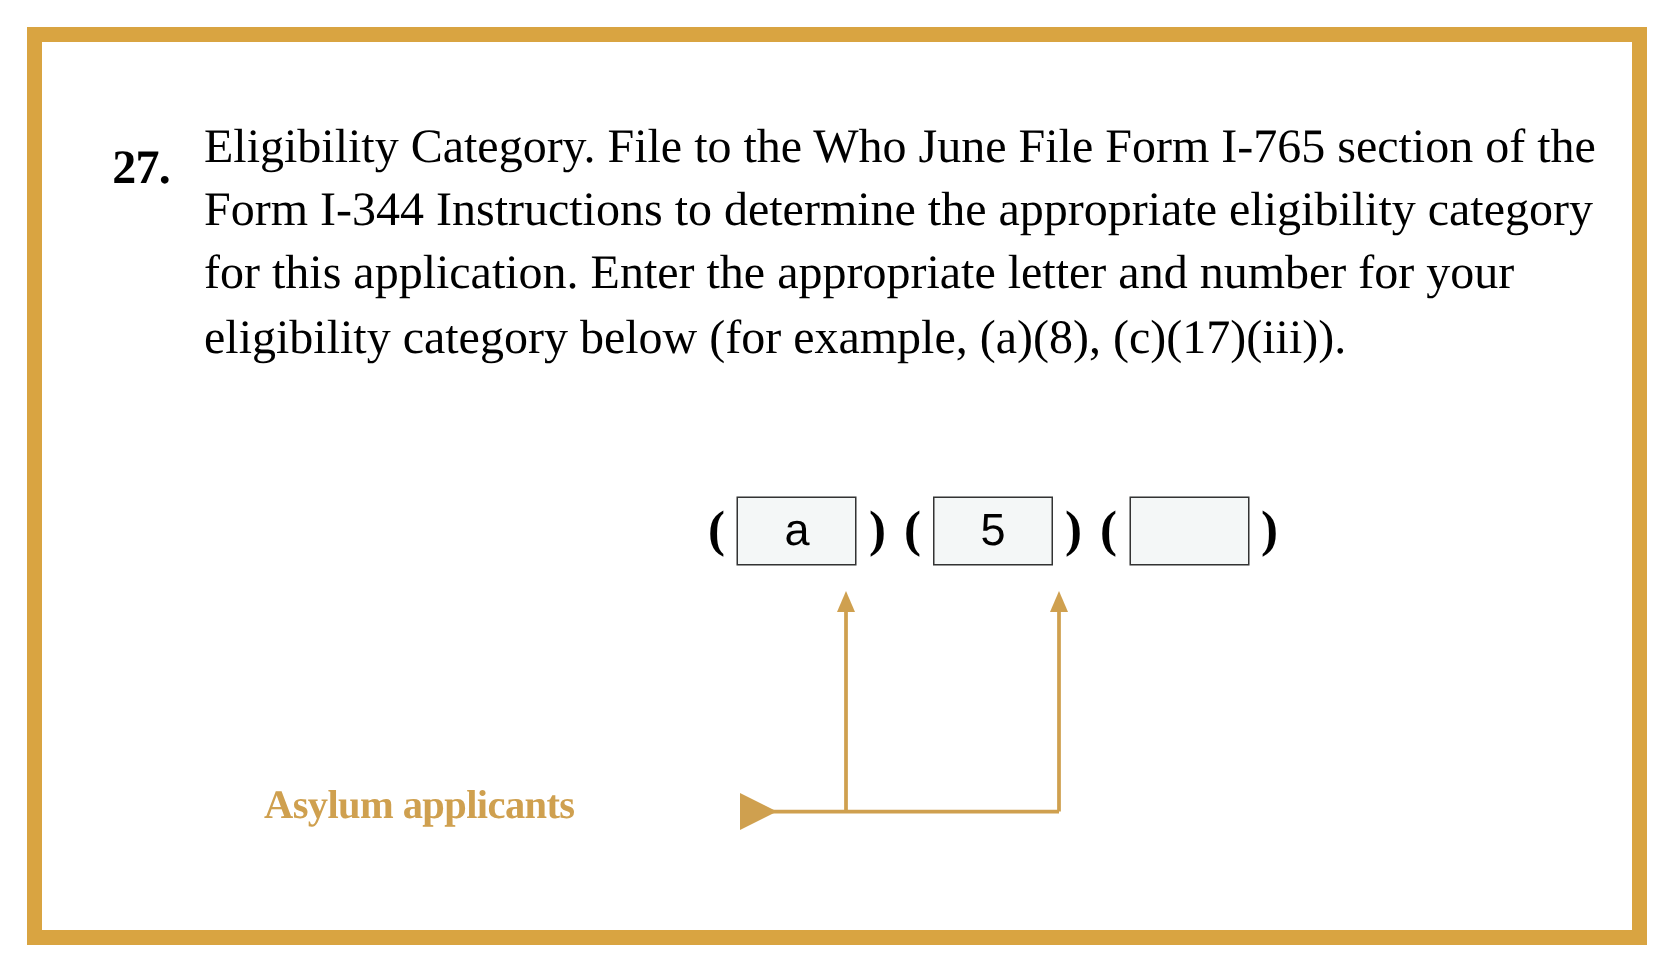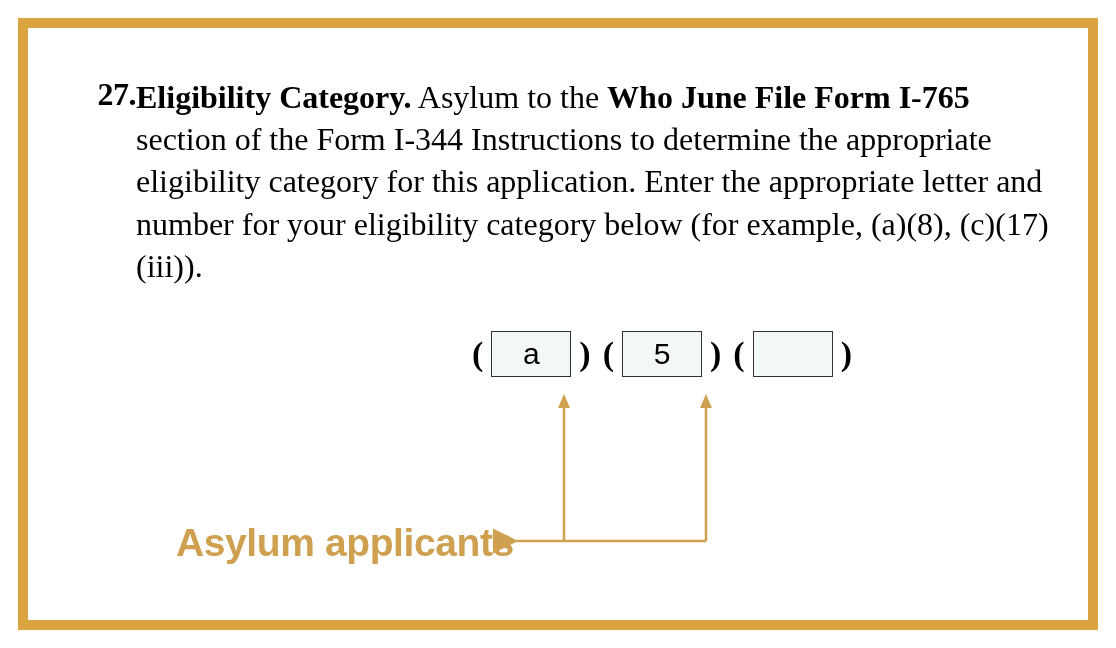--- a/index.html
+++ b/index.html
@@ -23,31 +23,32 @@
       left: 18px;
       top: 48px;
       width: 1020px;
     }
     .item-row { display: flex; }
     .item-number {
       width: 90px;
       font-size: 32px;
       font-weight: bold;
       color: #000;
-      text-align: right;
+      text-align: center;
       padding-left: 6px;
       letter-spacing: -0.5px;
+      margin-top: 17px;
     }
     .item-text {
       flex: 1;
       font-size: 32px;
       line-height: 1.32;
       color: #000;
     }
-    .b { font-weight: bold; }
+    .b { font-weight: normal; }
 
     .category-row {
       position: absolute;
       left: 420px;
       top: 255px;
       display: flex;
       align-items: center;
       font-family: 'Times New Roman', serif;
       font-size: 34px;
       color: #000;
@@ -67,22 +68,22 @@
       font-family: Arial, Helvetica, sans-serif;
       font-size: 30px;
       color: #000;
       margin: 0 2px;
     }
 
     .annotation {
       position: absolute;
       left: 130px;
       top: 445px;
-      font-family: Liberation Sans, sans-serif;
-      font-size: 39px;
+      font-family: Liberation Serif, serif;
+      font-size: 27px;
       font-weight: 700;
       color: #cfa04f;
       letter-spacing: -0.4px;
     }
 
     .arrow-svg {
       position: absolute;
       left: 0;
       top: 0;
       width: 1060px;
@@ -91,21 +92,21 @@
     }
   </style>
 </head>
 <body>
 
 <div class="frame">
   <div class="content">
     <div class="item-row">
       <div class="item-number">27.</div>
       <div class="item-text">
-        <span class="b">Eligibility Category.</span><span>  Asylum to the </span><span class="b">Who June File Form I-765</span><span> section of the Form I-344 Instructions to determine the appropriate eligibility category for this application. Enter the appropriate letter and number for your eligibility category below (for example, (a)(8), (c)(17)(iii)).</span>
+        <span class="b">Eligibility Category.</span><span>  File to the </span><span class="b">Who June File Form I-765</span><span> section of the Form I-344 Instructions to determine the appropriate eligibility category for this application. Enter the appropriate letter and number for your eligibility category below (for example, (a)(8), (c)(17)(iii)).</span>
       </div>
     </div>
 
     <div class="category-row">
       <span class="paren">(</span>
       <span class="cat-box">a</span>
       <span class="paren">)</span>
       <span class="paren">(</span>
       <span class="cat-box">5</span>
       <span class="paren">)</span>

